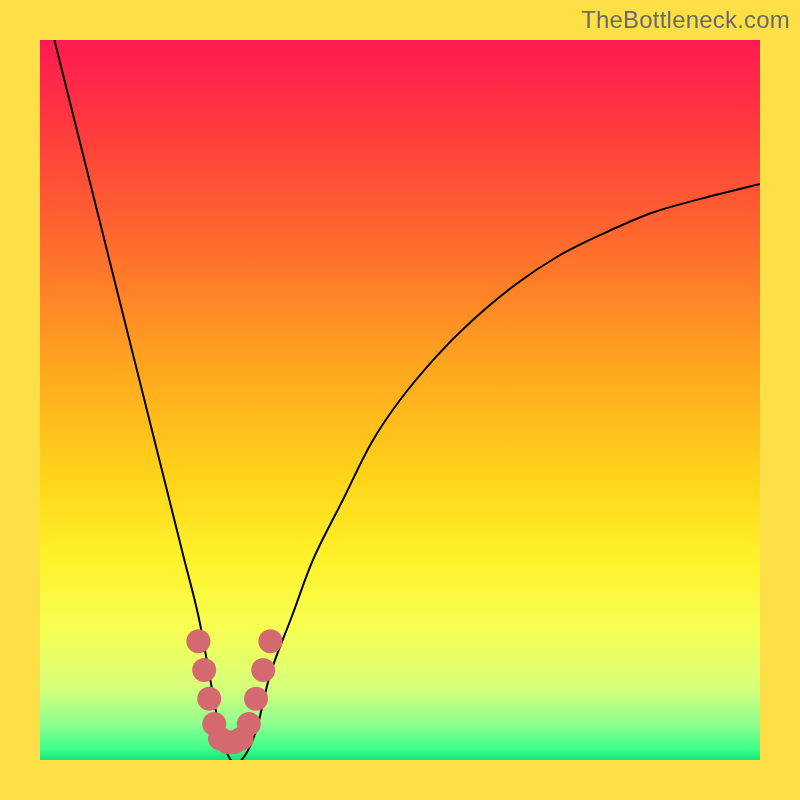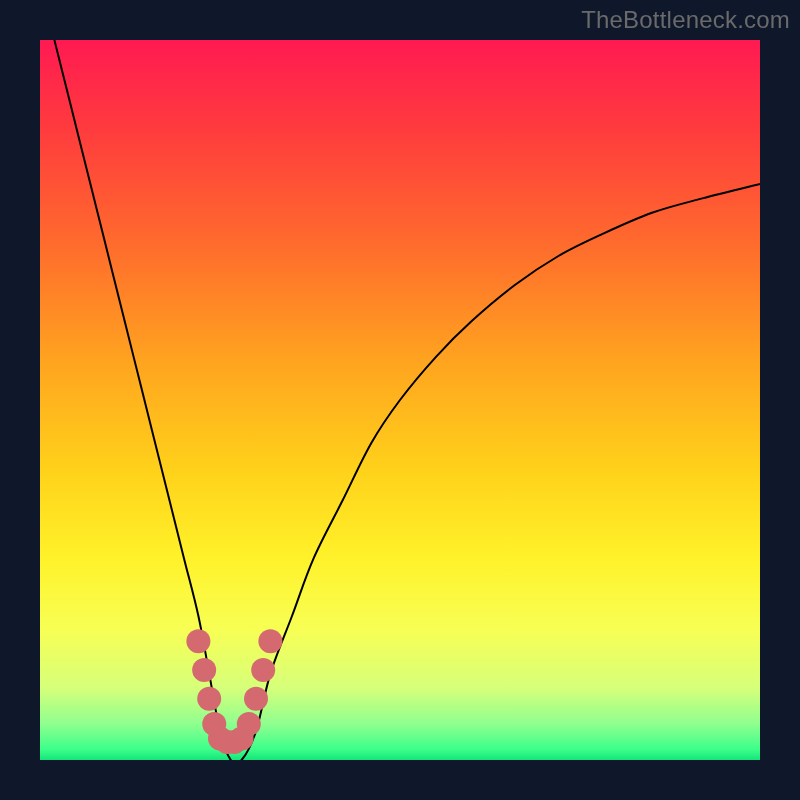--- a/index.html
+++ b/index.html
@@ -10,21 +10,21 @@
     background: #000;
     overflow: hidden;
     font-family: Arial, Helvetica, sans-serif;
   }
   .frame {
     position: absolute;
     left: 0;
     top: 0;
     width: 800px;
     height: 800px;
-    background: #0f172a;
+    background: #fde047;
   }
   .watermark {
     position: absolute;
     top: 6px;
     right: 10px;
     color: #6a6a6a;
     font-size: 24px;
     letter-spacing: 0.2px;
     font-weight: 400;
     z-index: 20;

